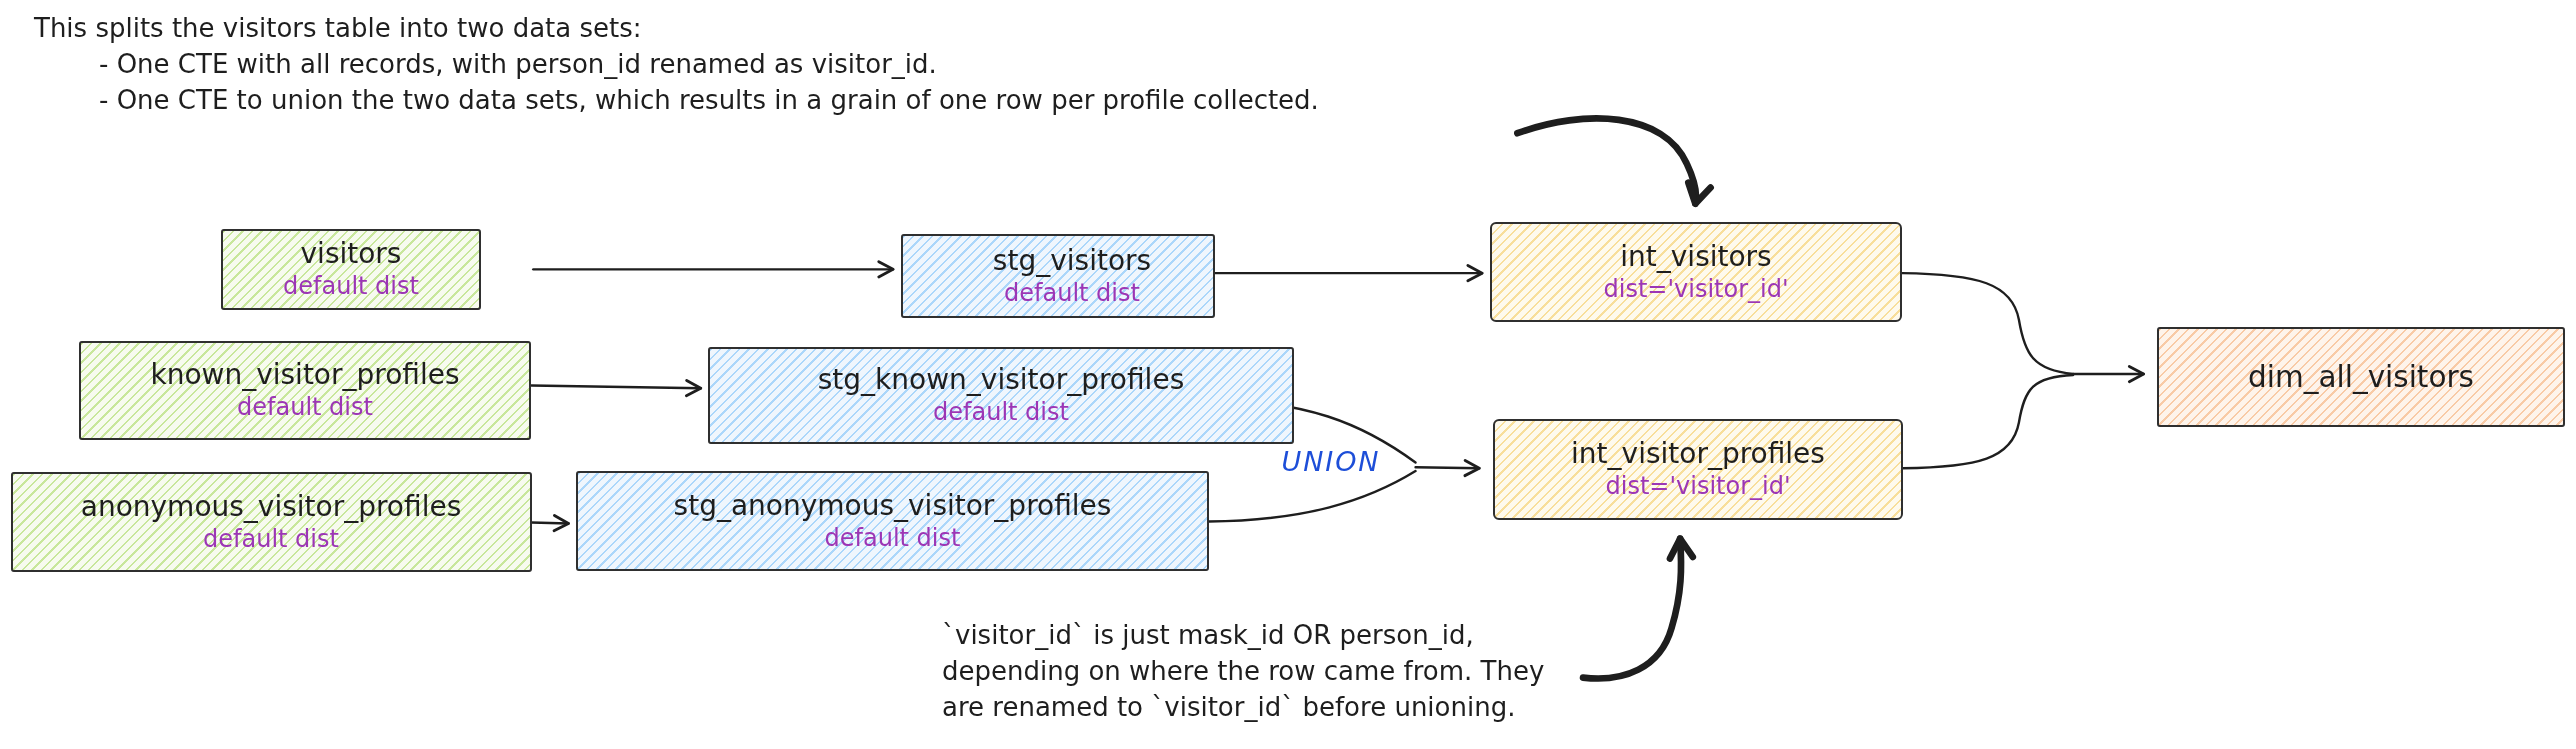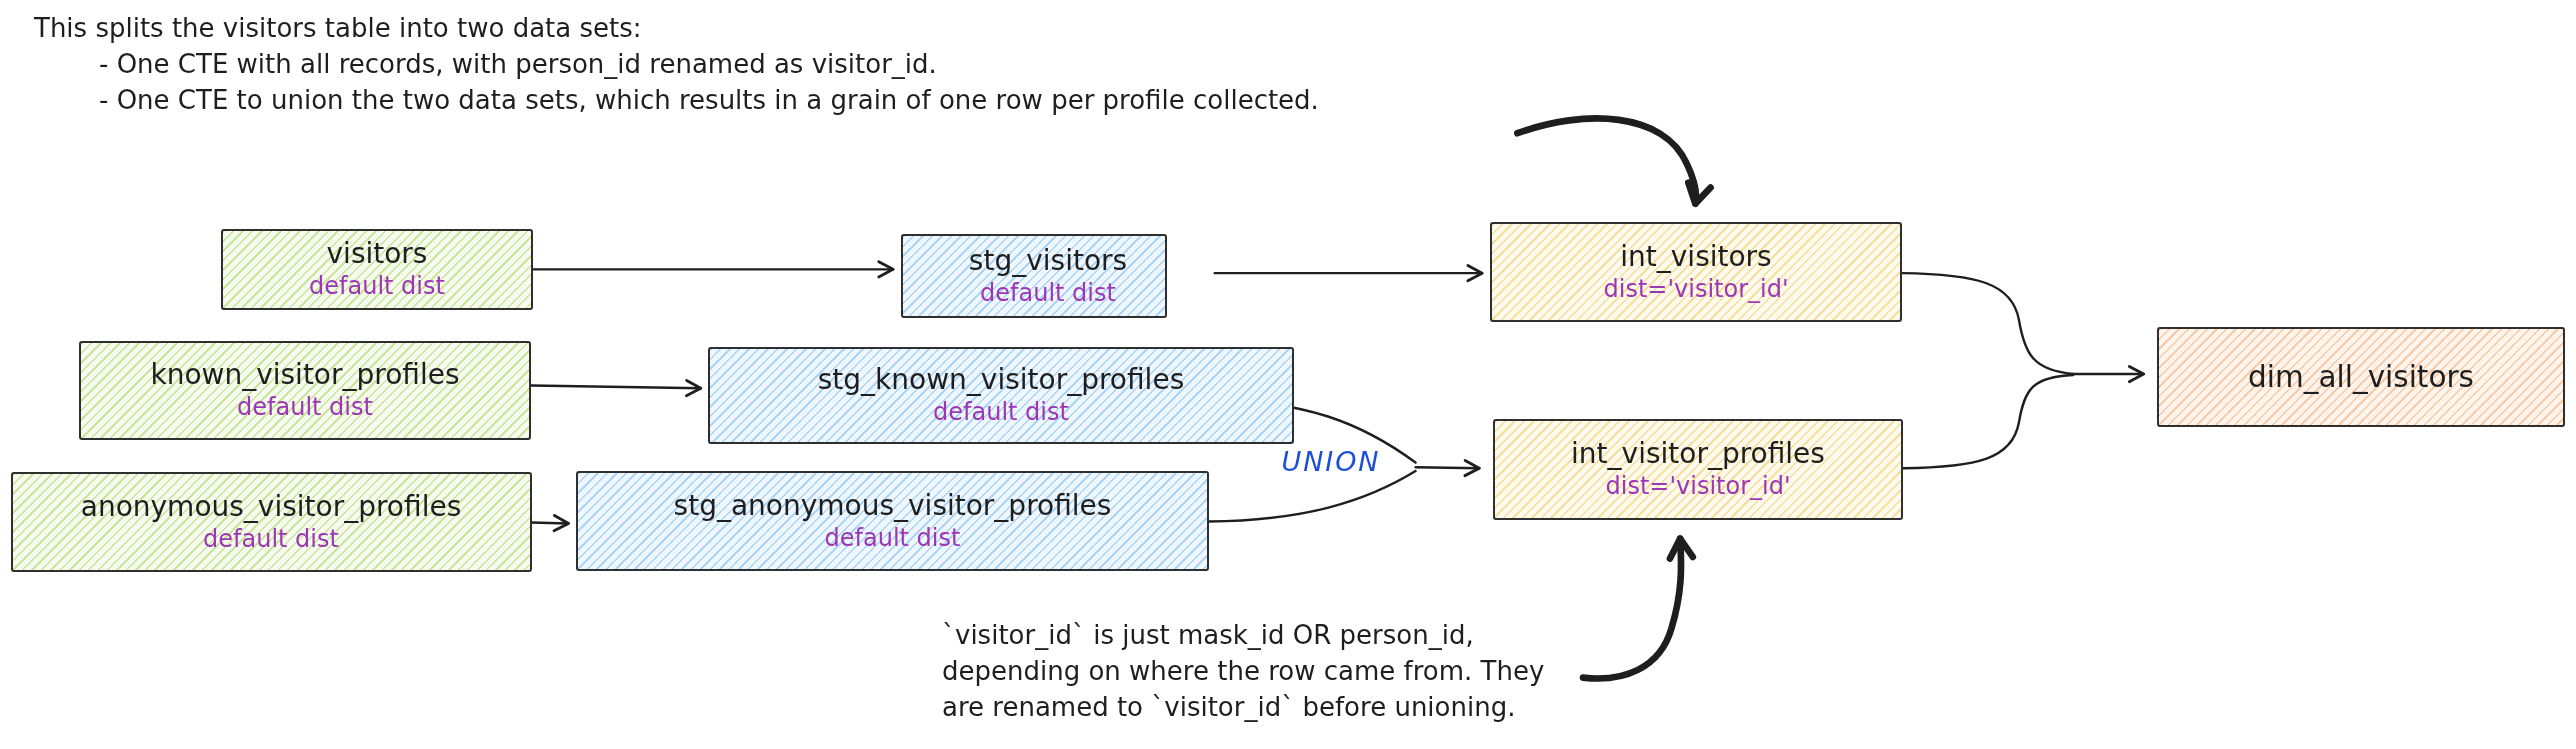--- a/index.html
+++ b/index.html
@@ -21,20 +21,21 @@
     background-color:#f7fbef;
     background-image:repeating-linear-gradient(135deg, rgba(130,201,30,0.40) 0 1.7px, transparent 1.7px 6.7px);
   }
   .fill-blue{
     background-color:#eff6fd;
     background-image:repeating-linear-gradient(135deg, rgba(77,171,247,0.42) 0 1.7px, transparent 1.7px 6.7px);
   }
   .fill-yellow{
     background-color:#fefaed;
     background-image:repeating-linear-gradient(135deg, rgba(242,195,73,0.50) 0 1.7px, transparent 1.7px 6.7px);
+    border-radius:6px;
   }
   .fill-orange{
     background-color:#fef4eb;
     background-image:repeating-linear-gradient(135deg, rgba(240,140,62,0.40) 0 1.7px, transparent 1.7px 6.7px);
   }
 
   .note{position:absolute;font-size:26px;line-height:36px;color:#1e1e1e;}
   #top-note{left:34px;top:9.5px;}
   #top-note .bullet{margin-left:65px;}
   #bottom-note{left:942px;top:617px;width:640px;}
@@ -86,36 +87,36 @@
   </div>
 
   <div id="bottom-note" class="note">
     <div>`visitor_id` is just mask_id OR person_id,</div>
     <div>depending on where the row came from. They</div>
     <div>are renamed to `visitor_id` before unioning.</div>
   </div>
 
   <div id="union-label">UNION</div>
 
-  <div class="node fill-green" style="left:221px;top:229px;width:312px;height:81px;">
+  <div class="node fill-green" style="left:221px;top:229px;width:260px;height:81px;">
     <div class="title">visitors</div>
     <div class="subtitle">default dist</div>
   </div>
 
   <div class="node fill-green" style="left:79px;top:341px;width:452px;height:99px;text-align:right;">
     <div class="title">known_visitor_profiles</div>
     <div class="subtitle">default dist</div>
   </div>
 
   <div class="node fill-green" style="left:10.5px;top:472px;width:521px;height:100px;">
     <div class="title">anonymous_visitor_profiles</div>
     <div class="subtitle">default dist</div>
   </div>
 
-  <div class="node fill-blue" style="left:901px;top:234px;width:266px;height:84px;padding-left:28px;">
+  <div class="node fill-blue" style="left:901px;top:234px;width:314px;height:84px;padding-left:28px;">
     <div class="title">stg_visitors</div>
     <div class="subtitle">default dist</div>
   </div>
 
   <div class="node fill-blue" style="left:708px;top:347px;width:586px;height:97px;">
     <div class="title">stg_known_visitor_profiles</div>
     <div class="subtitle">default dist</div>
   </div>
 
   <div class="node fill-blue" style="left:576px;top:471px;width:633px;height:100px;">

